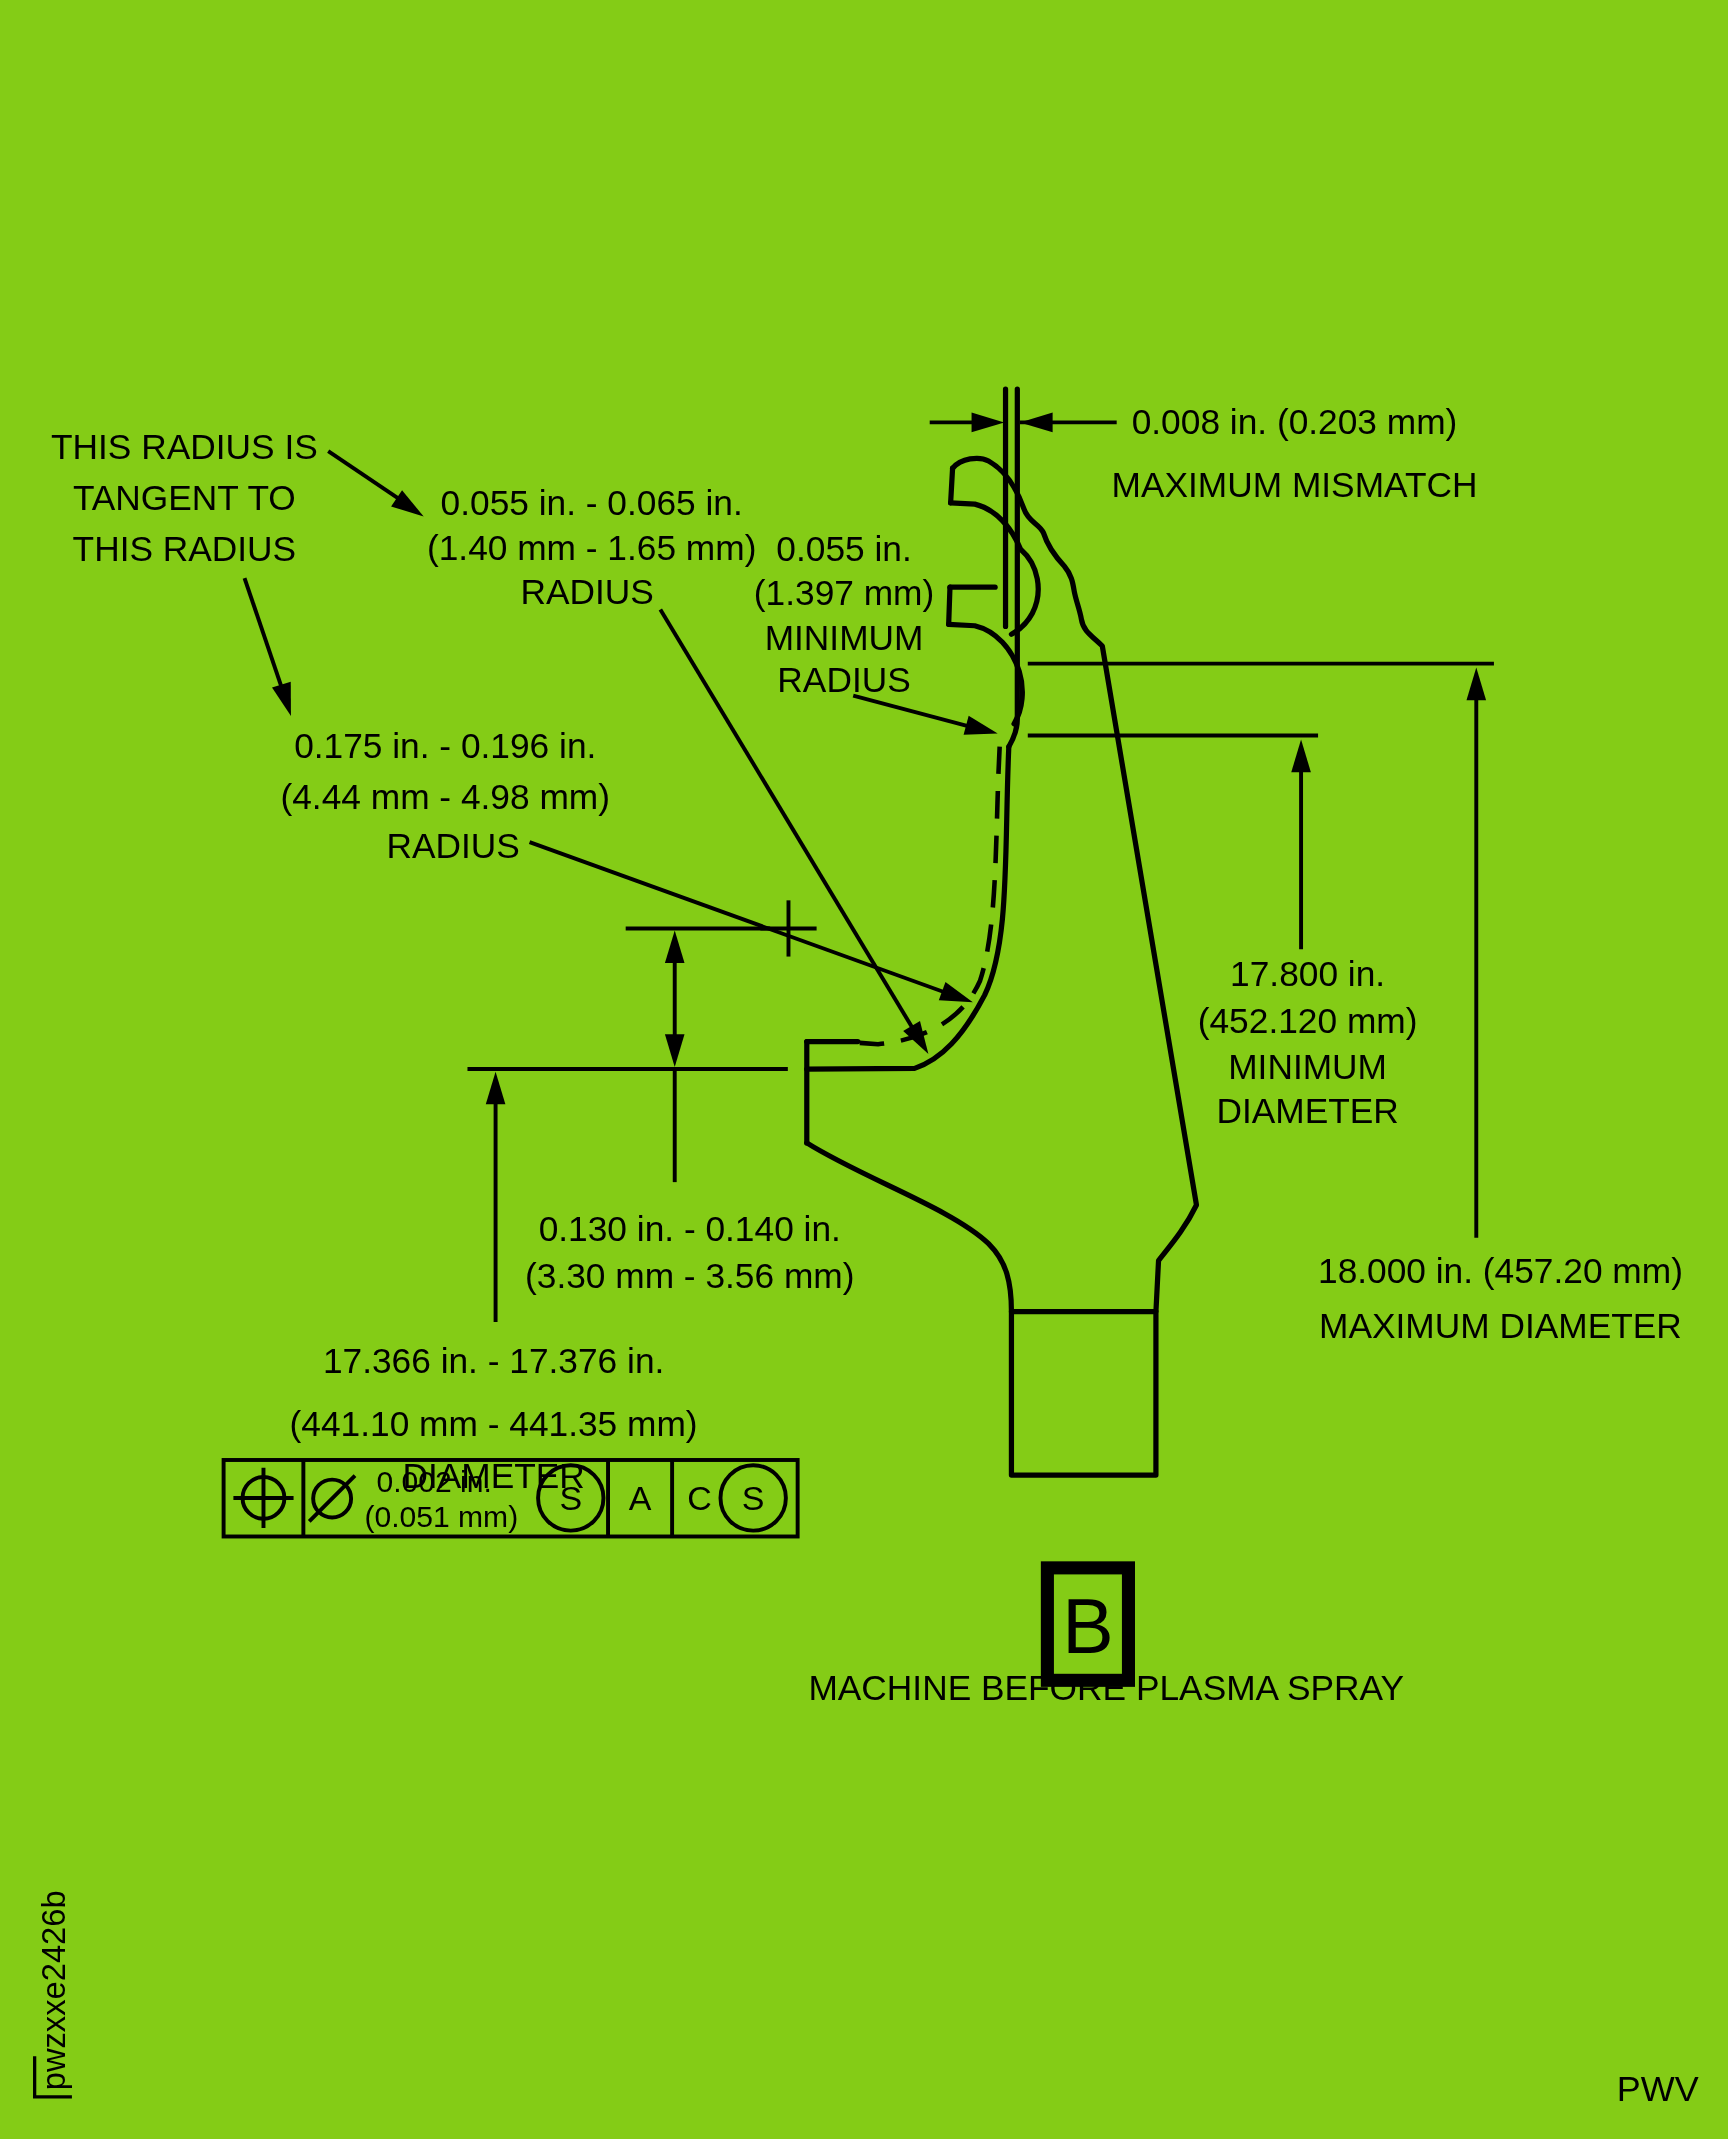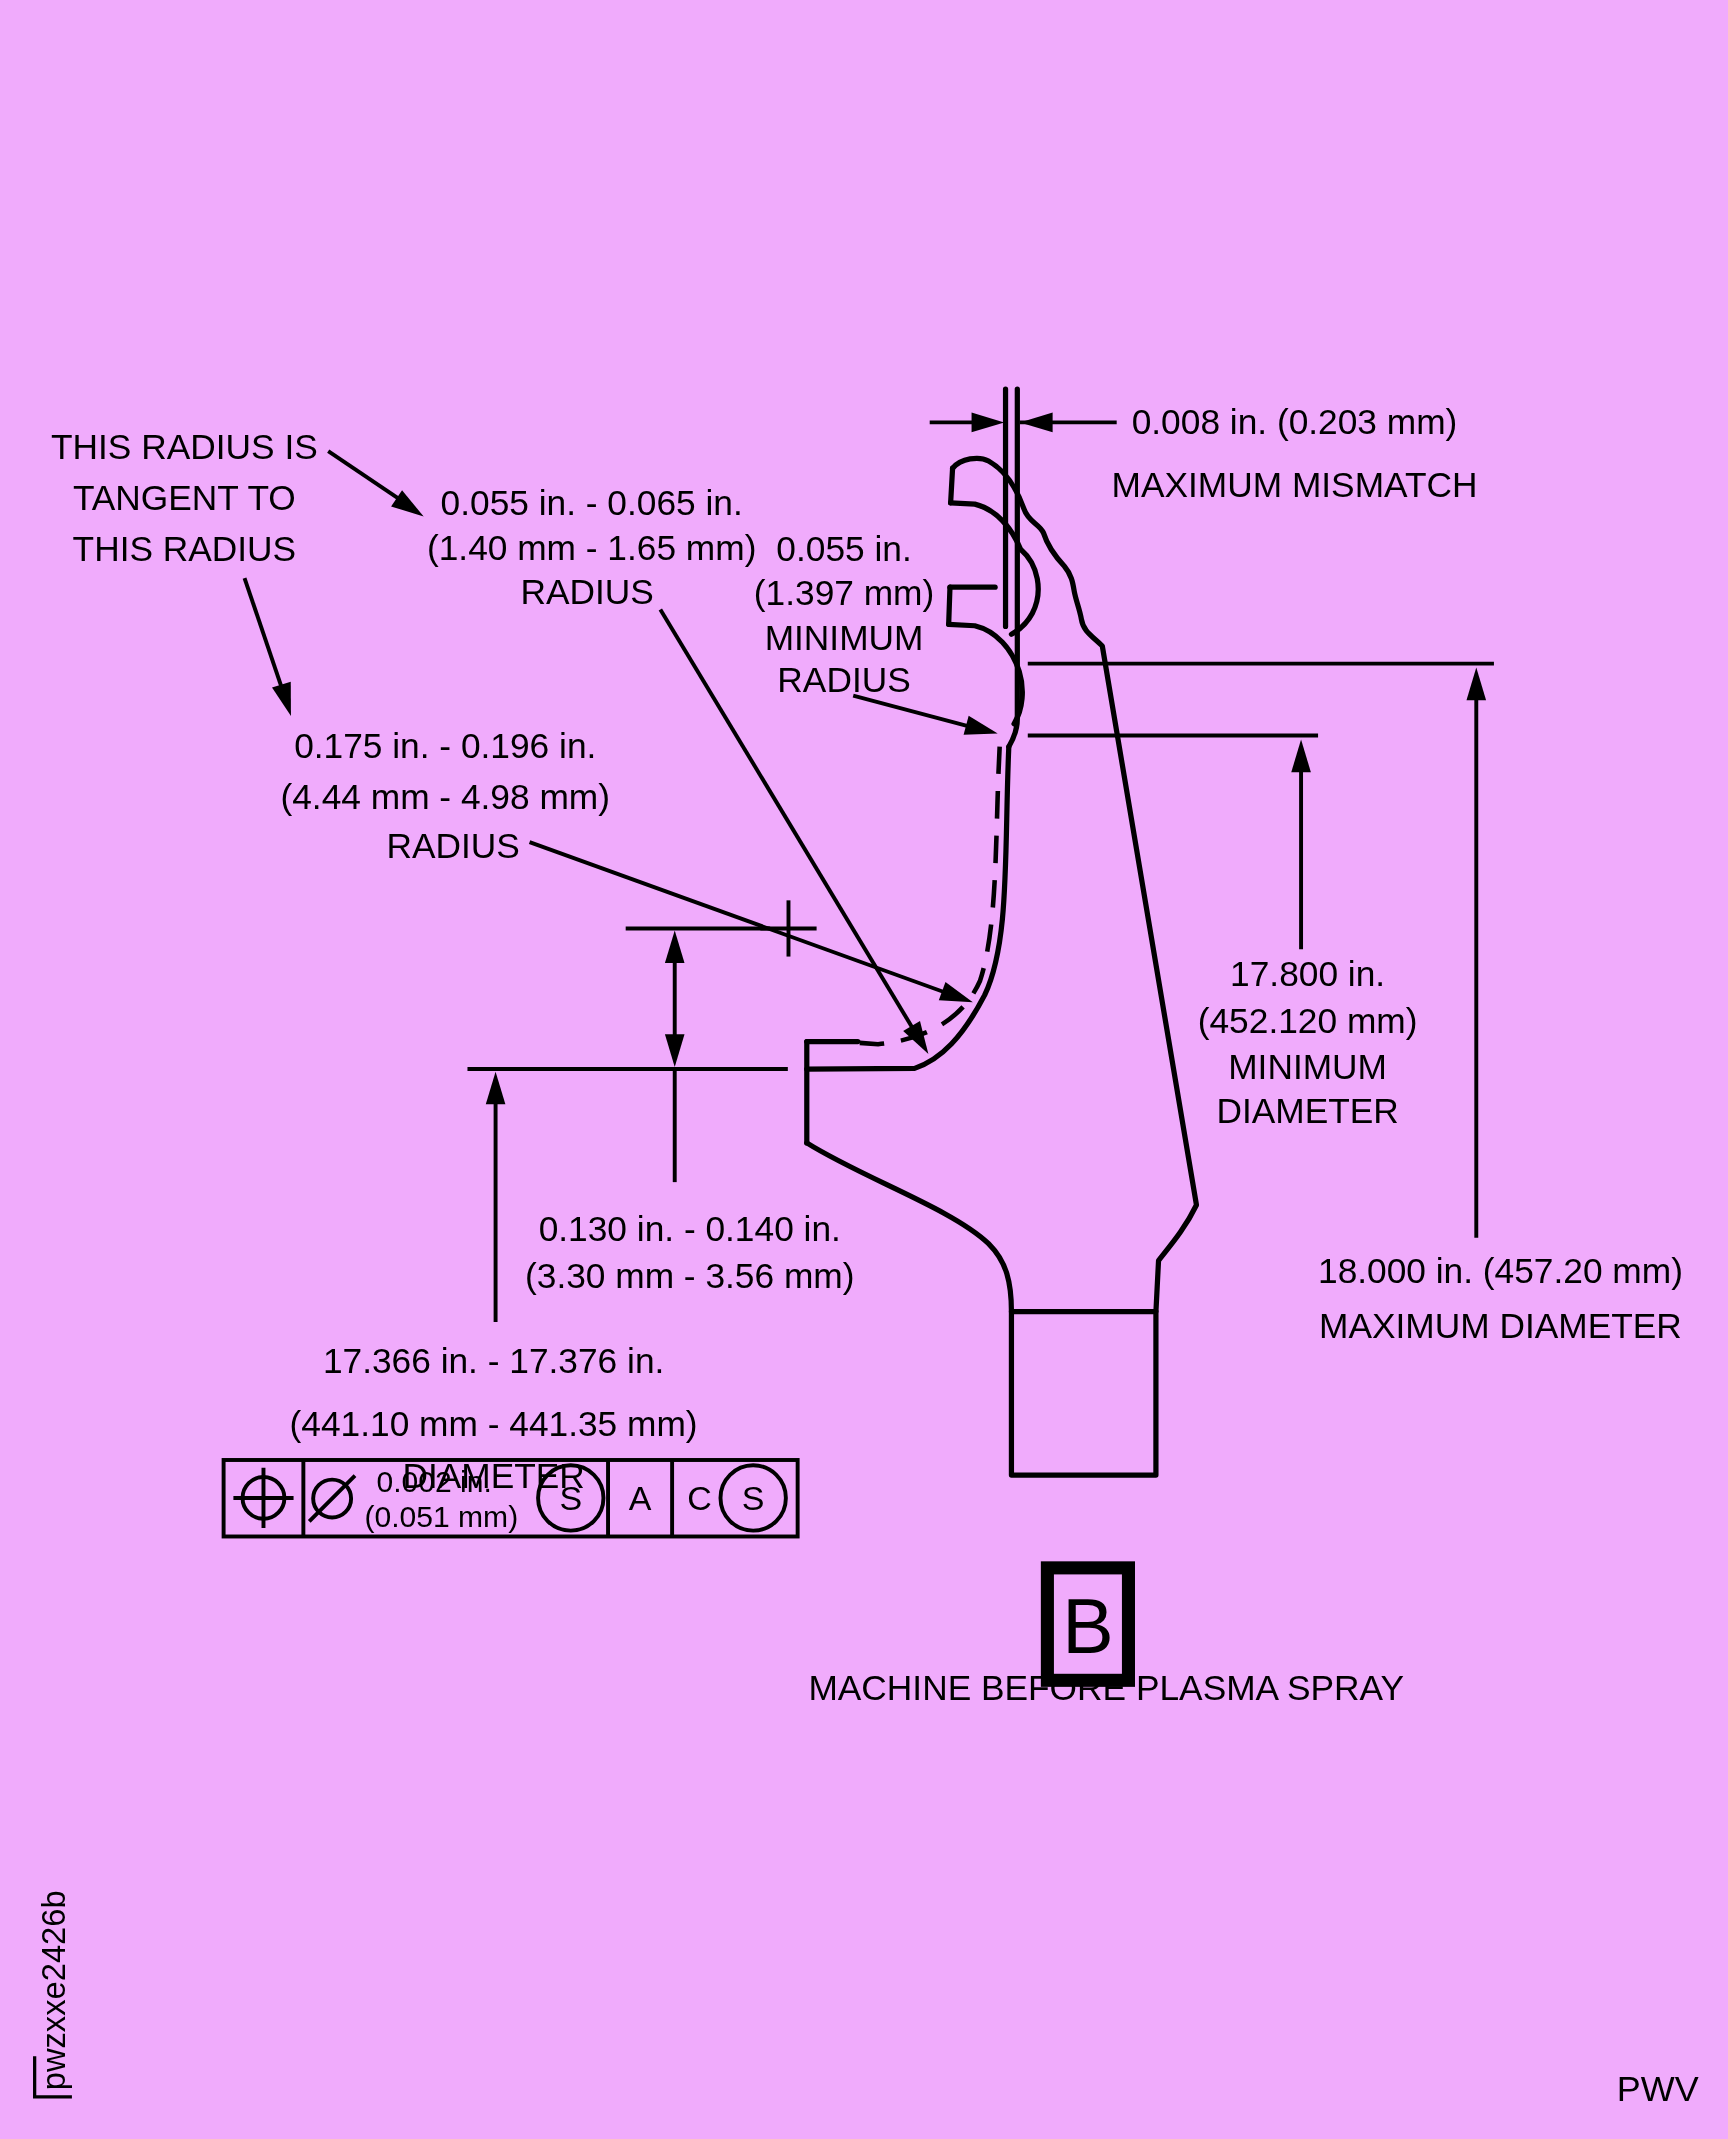--- a/index.html
+++ b/index.html
@@ -1,16 +1,16 @@
 <!DOCTYPE html>
 <html style="font-size:10.5px"><head>
 <meta charset="utf-8">
 <style>
   html,body{margin:0;padding:0;background:#fff;}
-  .page{position:relative;width:1728px;height:2140px;background:#f0abfc;overflow:hidden;}
+  .page{position:relative;width:1728px;height:2140px;background:#84cc16;overflow:hidden;}
   svg{position:absolute;inset:0;}
   text{font-family:"Liberation Sans", sans-serif;fill:#000;}
   .dim{font-size:54px;text-anchor:middle;}
   .fcf-t{font-size:46px;text-anchor:middle;}
   .fcf-s{font-size:52px;text-anchor:middle;}
   .viewB{font-size:118px;text-anchor:middle;}
   .idtext{font-size:50px;text-anchor:start;}
   .pwv{font-size:55px;text-anchor:start;}
   .thin{stroke:#000;stroke-width:5;fill:none;}
   .med{stroke:#000;stroke-width:6;fill:none;}

